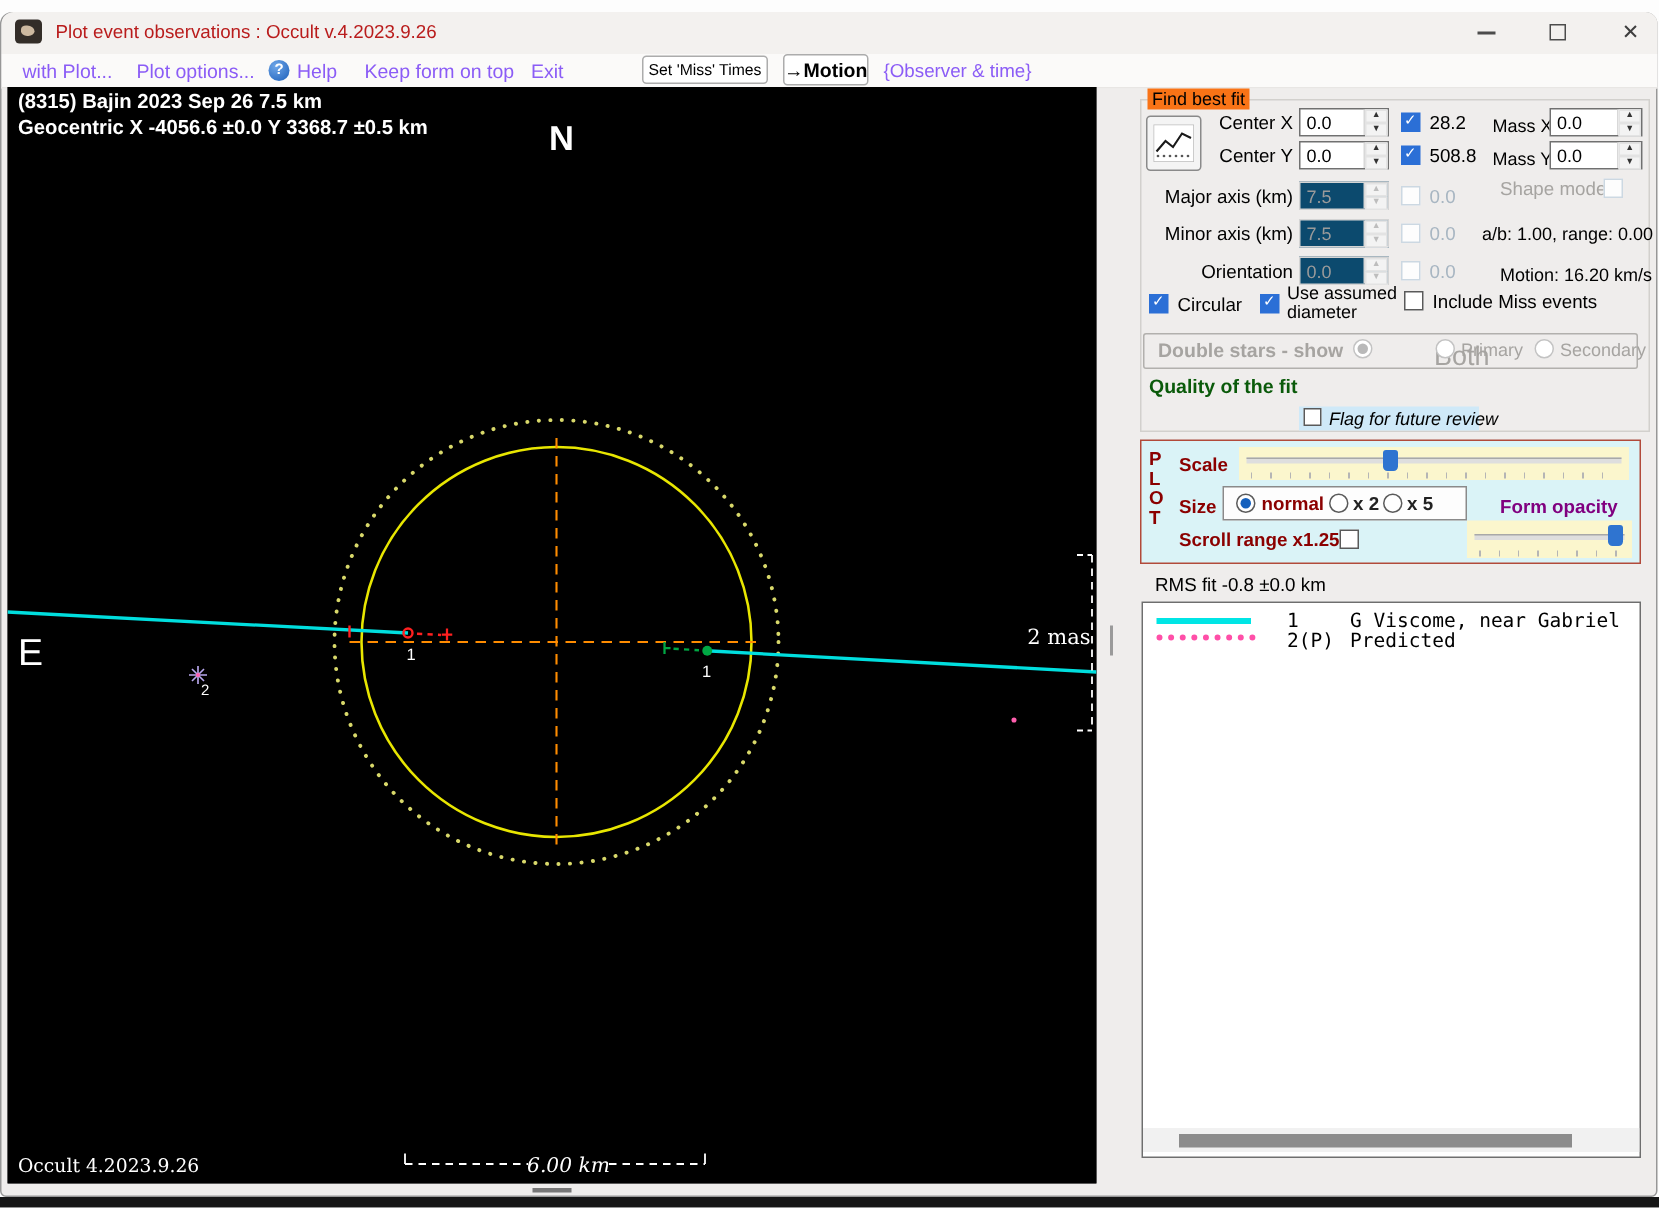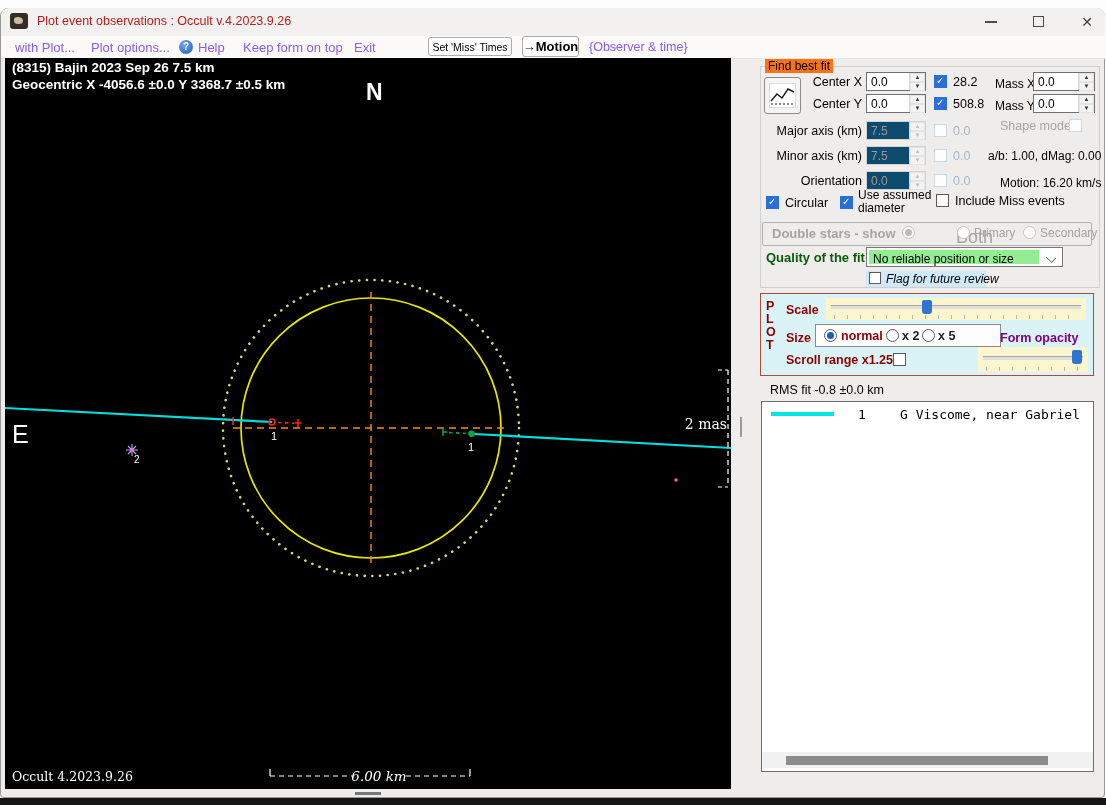--- a/index.html
+++ b/index.html
@@ -211,21 +211,21 @@
 <span class="lbl right" style="left:770px;top:149px;width:92px">Minor axis (km)</span>
 <div class="spin dis" style="left:866px;top:146px;width:60px">
   <span class="v">7.5</span>
   <span class="ud">
         <span>▲</span>
         <span>▼</span>
       </span>
 </div>
 <div class="cb dis" style="left:934px;top:149px"></div>
 <span class="lbl" style="left:953px;top:149px;color:#a8b6c2">0.0</span>
-<span class="lbl" style="left:988px;top:149px;font-size:12px">a/b: 1.00, dMag: 0.00</span>
+<span class="lbl" style="left:988px;top:149px;font-size:12px">a/b: 1.00, range: 0.00</span>
 
 <span class="lbl right" style="left:790px;top:174px;width:72px">Orientation</span>
 <div class="spin dis" style="left:866px;top:171px;width:60px">
   <span class="v">0.0</span>
   <span class="ud">
         <span>▲</span>
         <span>▼</span>
       </span>
 </div>
 <div class="cb dis" style="left:934px;top:174px"></div>
@@ -242,45 +242,39 @@
 <div class="groupbox" style="left:762px;top:222px;width:330px;height:24px;border-color:#b2b0ad;border-radius:2px"></div>
 <span class="lbl b grey" style="left:772px;top:226px;font-size:13px">Double stars - show</span>
 <div class="radio dis sel" style="left:902px;top:226px"></div>
 <span class="lbl grey" style="left:956px;top:226px;font-size:18px">Both</span>
 <div class="radio dis" style="left:957px;top:226px"></div>
 <span class="lbl grey" style="left:974px;top:226px;font-size:12px">Primary</span>
 <div class="radio dis" style="left:1023px;top:226px"></div>
 <span class="lbl grey" style="left:1040px;top:226px;font-size:12px">Secondary</span>
 
 <span class="lbl b" style="left:766px;top:250px;color:#0a5a0a;font-size:13px">Quality of the fit</span>
-<div class="abs" style="left:866px;top:247px;width:197px;height:20px;background:#fff;border:1px solid #767676;box-sizing:border-box">
-  <div style="position:absolute;left:2px;top:2px;bottom:2px;width:170px;background:#93ee93">
-    <span style="position:absolute;left:4px;top:2px;font:12px 'Liberation Sans',sans-serif;white-space:nowrap">No reliable position or size</span>
-  </div>
-  <span style="position:absolute;right:7px;top:6px;width:7px;height:7px;border-right:1.6px solid #666;border-bottom:1.6px solid #666;transform:rotate(45deg) scale(1,.8)"></span>
-</div>
 <div class="abs" style="left:866px;top:271px;width:120px;height:16px;background:#cfe9f8"></div>
 <div class="cb" style="left:869px;top:272px;width:12px;height:12px"></div>
 <span class="lbl" style="left:886px;top:272px;font-style:italic;font-size:12px">Flag for future review</span>
 
 <div class="abs" style="left:760px;top:293px;width:334px;height:83px;background:#daf3f7;border:1px solid #b24a3a;box-sizing:border-box"></div>
 <span class="lbl b mr" style="left:766px;top:299px">P</span>
 <span class="lbl b mr" style="left:766px;top:312px">L</span>
 <span class="lbl b mr" style="left:766px;top:325px">O</span>
 <span class="lbl b mr" style="left:766px;top:338px">T</span>
 
 <span class="lbl b mr" style="left:786px;top:303px">Scale</span>
 <div class="slider" style="left:826px;top:298px;width:260px;height:22px">
   <div class="track"></div>
   <div class="thumb" style="left:96px"></div>
   <div class="ticks"></div>
 </div>
 
 <span class="lbl b mr" style="left:786px;top:331px">Size</span>
-<div class="abs" style="left:815px;top:324px;width:186px;height:23px;background:#fdfdfd;border:1px solid #8a8a8a;box-sizing:border-box">
+<div class="abs" style="left:815px;top:324px;width:163px;height:23px;background:#fdfdfd;border:1px solid #8a8a8a;box-sizing:border-box">
   <div class="radio sel" style="left:8px;top:4px"></div>
   <span class="lbl b mr" style="left:25px;top:4px">normal</span>
   <div class="radio" style="left:70px;top:4px"></div>
   <span class="lbl b" style="left:86px;top:4px;color:#222">x 2</span>
   <div class="radio" style="left:106px;top:4px"></div>
   <span class="lbl b" style="left:122px;top:4px;color:#222">x 5</span>
 </div>
 <span class="lbl b" style="left:1000px;top:331px;color:#800080">Form opacity</span>
 
 <span class="lbl b mr" style="left:786px;top:353px">Scroll range x1.25</span>
@@ -292,18 +286,23 @@
 </div>
 
 <span class="lbl" style="left:770px;top:383px">RMS fit -0.8 ±0.0 km</span>
 
 <div class="abs" style="left:761px;top:401px;width:333px;height:371px;background:#fff;border:1px solid #6e6e6e;box-sizing:border-box;overflow:hidden">
   <div style="position:absolute;left:0;top:4px;width:100%;height:15px">
     <div style="position:absolute;left:9px;top:6px;width:63px;height:4px;background:#00e5e5"></div>
     <span class="mono" style="position:absolute;left:96px;top:1px;font-size:13px">1</span>
     <span class="mono" style="position:absolute;left:138px;top:1px;font-size:13px;white-space:nowrap">G Viscome, near Gabriel</span>
   </div>
+  <div style="position:absolute;left:0;top:17px;width:100%;height:15px">
+    <div style="position:absolute;left:9px;top:4px;width:66px;height:0;border-bottom:4px dotted #ff4fa8"></div>
+    <span class="mono" style="position:absolute;left:96px;top:1px;font-size:13px">2(P)</span>
+    <span class="mono" style="position:absolute;left:138px;top:1px;font-size:13px;white-space:nowrap">Predicted</span>
+  </div>
   <div style="position:absolute;left:0;bottom:3px;width:100%;height:16px;background:#f1f1f1">
     <div style="position:absolute;left:24px;top:4px;width:262px;height:9px;background:#8c8c8c"></div>
   </div>
 </div>
 
 </div>
 
 </body></html>

